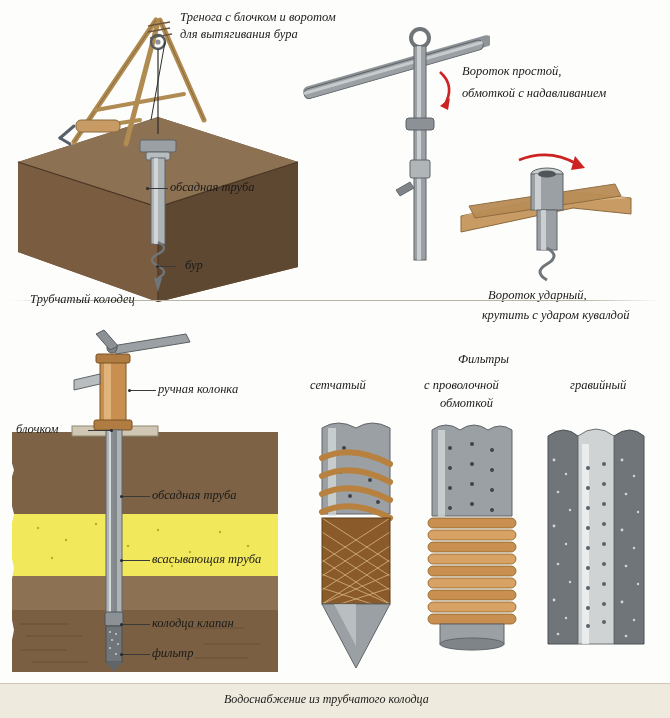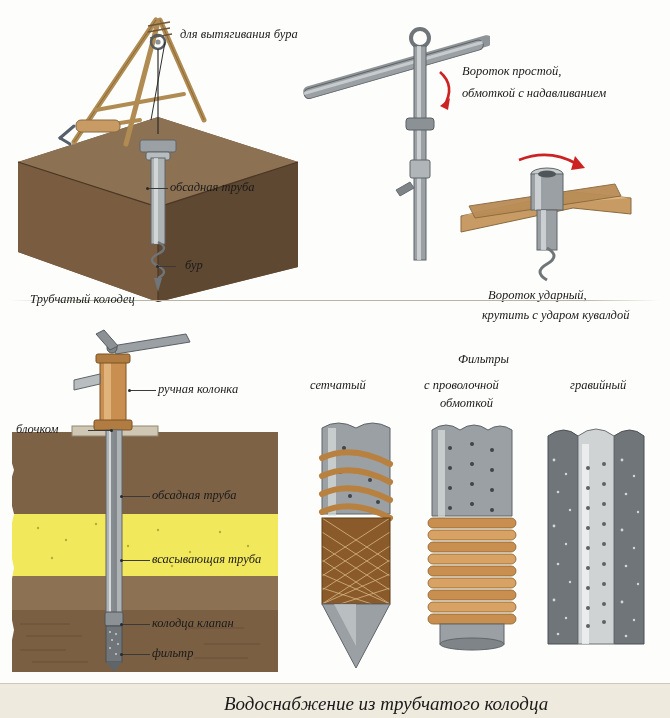--- a/index.html
+++ b/index.html
@@ -99,20 +99,21 @@
 
     <rect x="143" y="156" width="14" height="86" fill="#aeb4b6" stroke="#5f6569" stroke-width="1"></rect>
     <rect x="146" y="156" width="4" height="86" fill="#dfe3e4" opacity="0.7"></rect>
 
     <g stroke="#6f7579" stroke-width="2.4" fill="none">
       <path d="M150 240 q12 6 0 12 q-12 6 0 12 q12 6 0 12"></path>
     </g>
     <polygon points="146,276 154,276 150,290" fill="#6f7579"></polygon>
   </svg>
 
+  <div class="lbl it" style="left:180px;top:10px;">Тренога с блочком и воротом</div>
   <div class="lbl it" style="left:180px;top:27px;">для вытягивания бура</div>
 
   <div class="lbl it" style="left:170px;top:180px;">обсадная труба</div>
   <div class="lead" style="left:148px;top:188px;width:20px;"></div>
   <div class="dot" style="left:146px;top:187px;"></div>
 
   <div class="lbl it" style="left:178px;top:258px;margin-left:7px;">бур</div>
   <div class="lead" style="left:158px;top:266px;width:18px;"></div>
   <div class="dot" style="left:156px;top:265px;"></div>
 
@@ -387,15 +388,15 @@
         <circle cx="94" cy="134" r="1.2"></circle>
       <circle cx="86" cy="152" r="1.3"></circle>
         <circle cx="98" cy="170" r="1.2"></circle>
         <circle cx="82" cy="188" r="1.4"></circle>
       <circle cx="94" cy="206" r="1.2"></circle>
         <circle cx="86" cy="222" r="1.3"></circle>
     </g>
   </svg>
 
   <div class="bottombar"></div>
-  <div class="lbl it" style="left:224px;top:692px;font-size:19px;">Водоснабжение из трубчатого колодца</div>
+  <div class="lbl it" style="left:224px;top:692px;font-size:12px;">Водоснабжение из трубчатого колодца</div>
 
 </div>
 
 </body></html>

